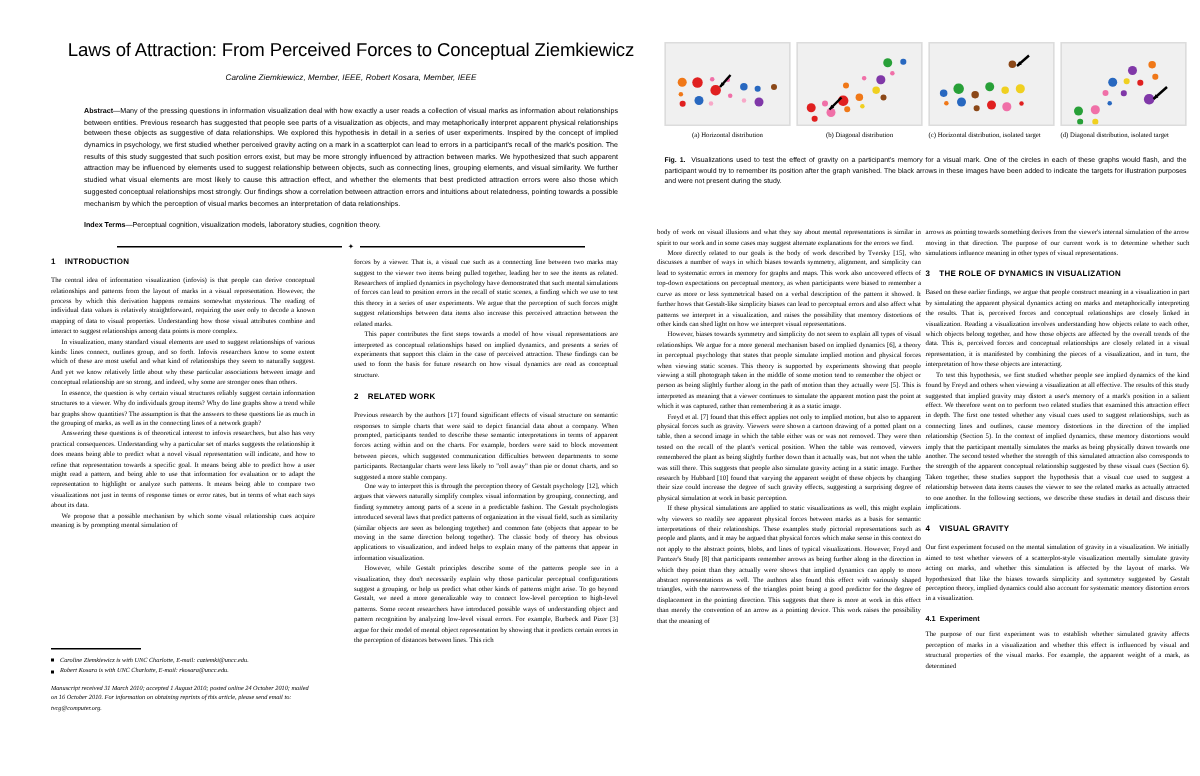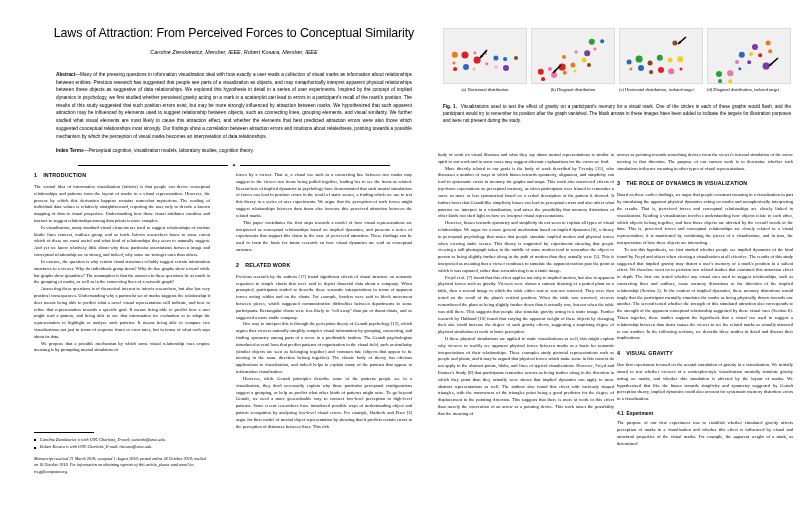--- a/index.html
+++ b/index.html
@@ -213,21 +213,21 @@
     margin: 5px 0 0 0;
     text-align: left;
   }
 </style>
 </head>
 <body>
 
 <div class="page">
 
   <div class="title-block">
-    <h1 class="paper-title">Laws of Attraction: From Perceived Forces to Conceptual Similarity</h1>
+    <h1 class="paper-title">Laws of Attraction: From Perceived Forces to Conceptual Ziemkiewicz</h1>
     <div class="authors">Caroline Ziemkiewicz, Member, IEEE, Robert Kosara, Member, IEEE</div>
   </div>
 
   <div class="abstract-block">
     <p class="abstract-text"><b>Abstract</b><span>—Many of the pressing questions in information visualization deal with how exactly a user reads a collection of visual marks as information about relationships between entities. Previous research has suggested that people see parts of a visualization as objects, and may metaphorically interpret apparent physical relationships between these objects as suggestive of data relationships. We explored this hypothesis in detail in a series of user experiments. Inspired by the concept of implied dynamics in psychology, we first studied whether perceived gravity acting on a mark in a scatterplot can lead to errors in a participant's recall of the mark's position. The results of this study suggested that such position errors exist, but may be more strongly influenced by attraction between marks. We hypothesized that such apparent attraction may be influenced by elements used to suggest relationship between objects, such as connecting lines, grouping elements, and visual similarity. We further studied what visual elements are most likely to cause this attraction effect, and whether the elements that best predicted attraction errors were also those which suggested conceptual relationships most strongly. Our findings show a correlation between attraction errors and intuitions about relatedness, pointing towards a possible mechanism by which the perception of visual marks becomes an interpretation of data relationships.</span></p>
     <p class="index-terms"><b>Index Terms</b><span>—Perceptual cognition, visualization models, laboratory studies, cognition theory.</span></p>
   </div>
   <div class="rule-diamond">✦</div>
 
   <div class="figure">

